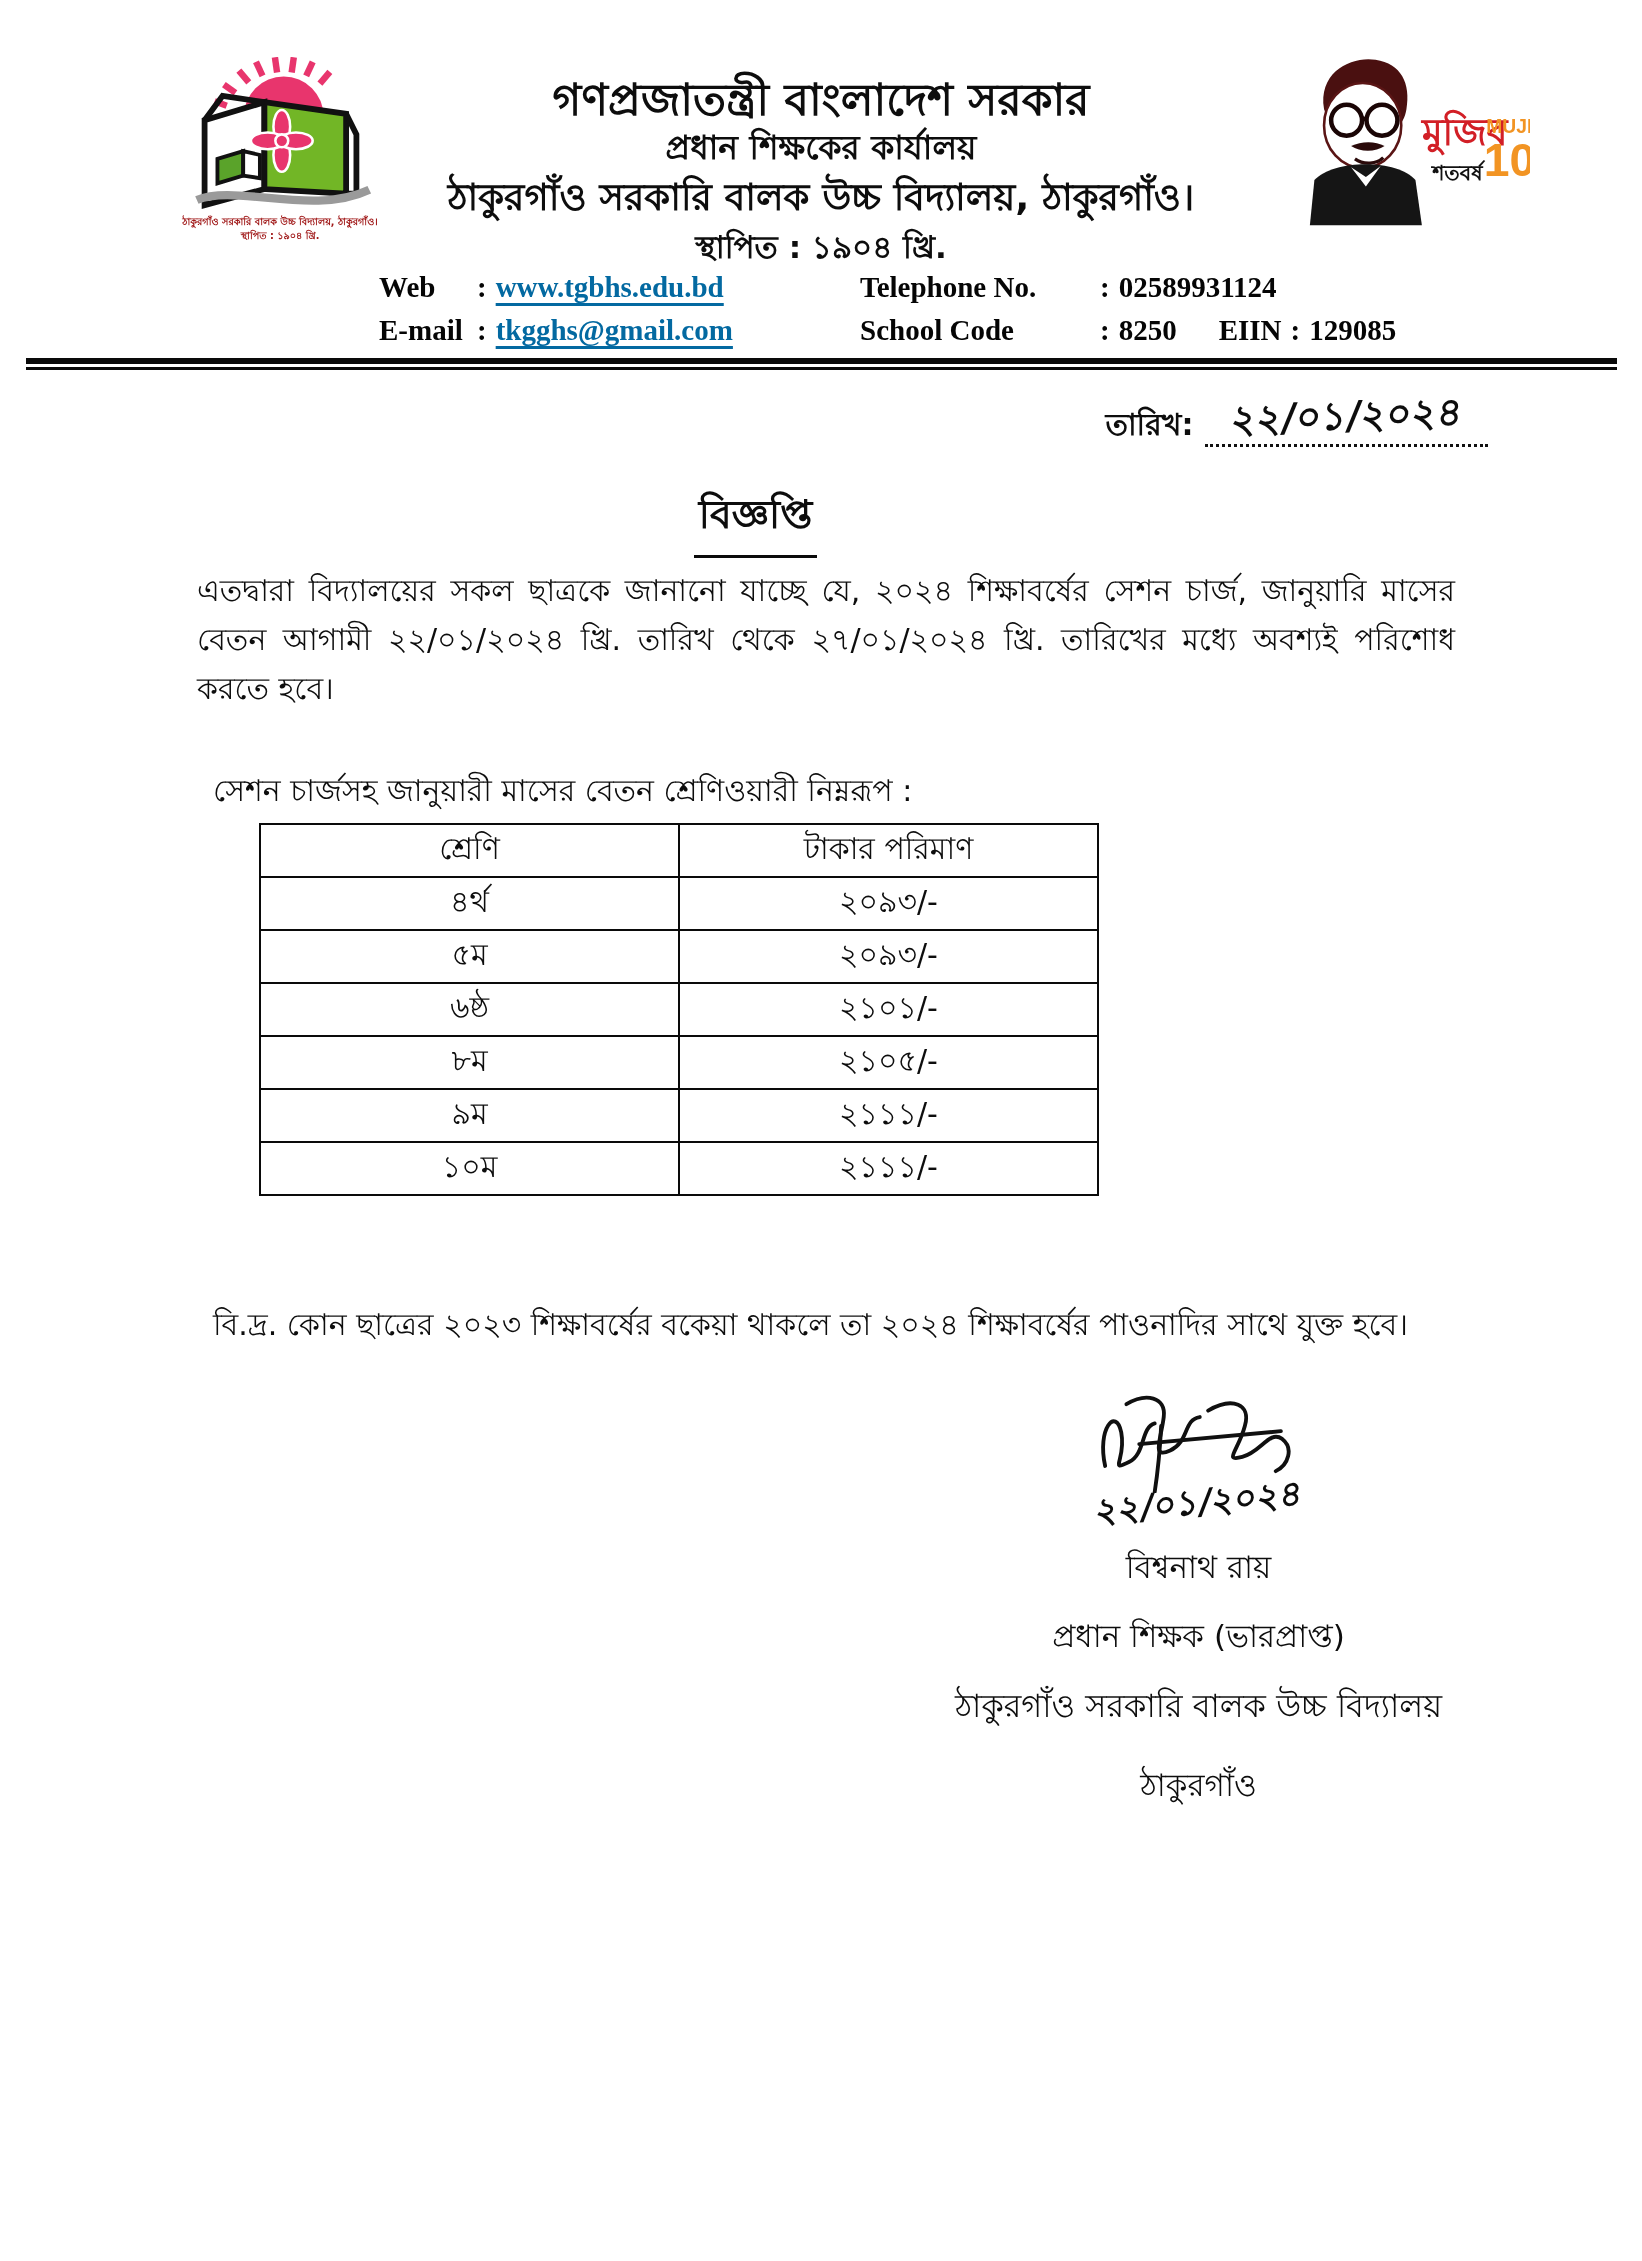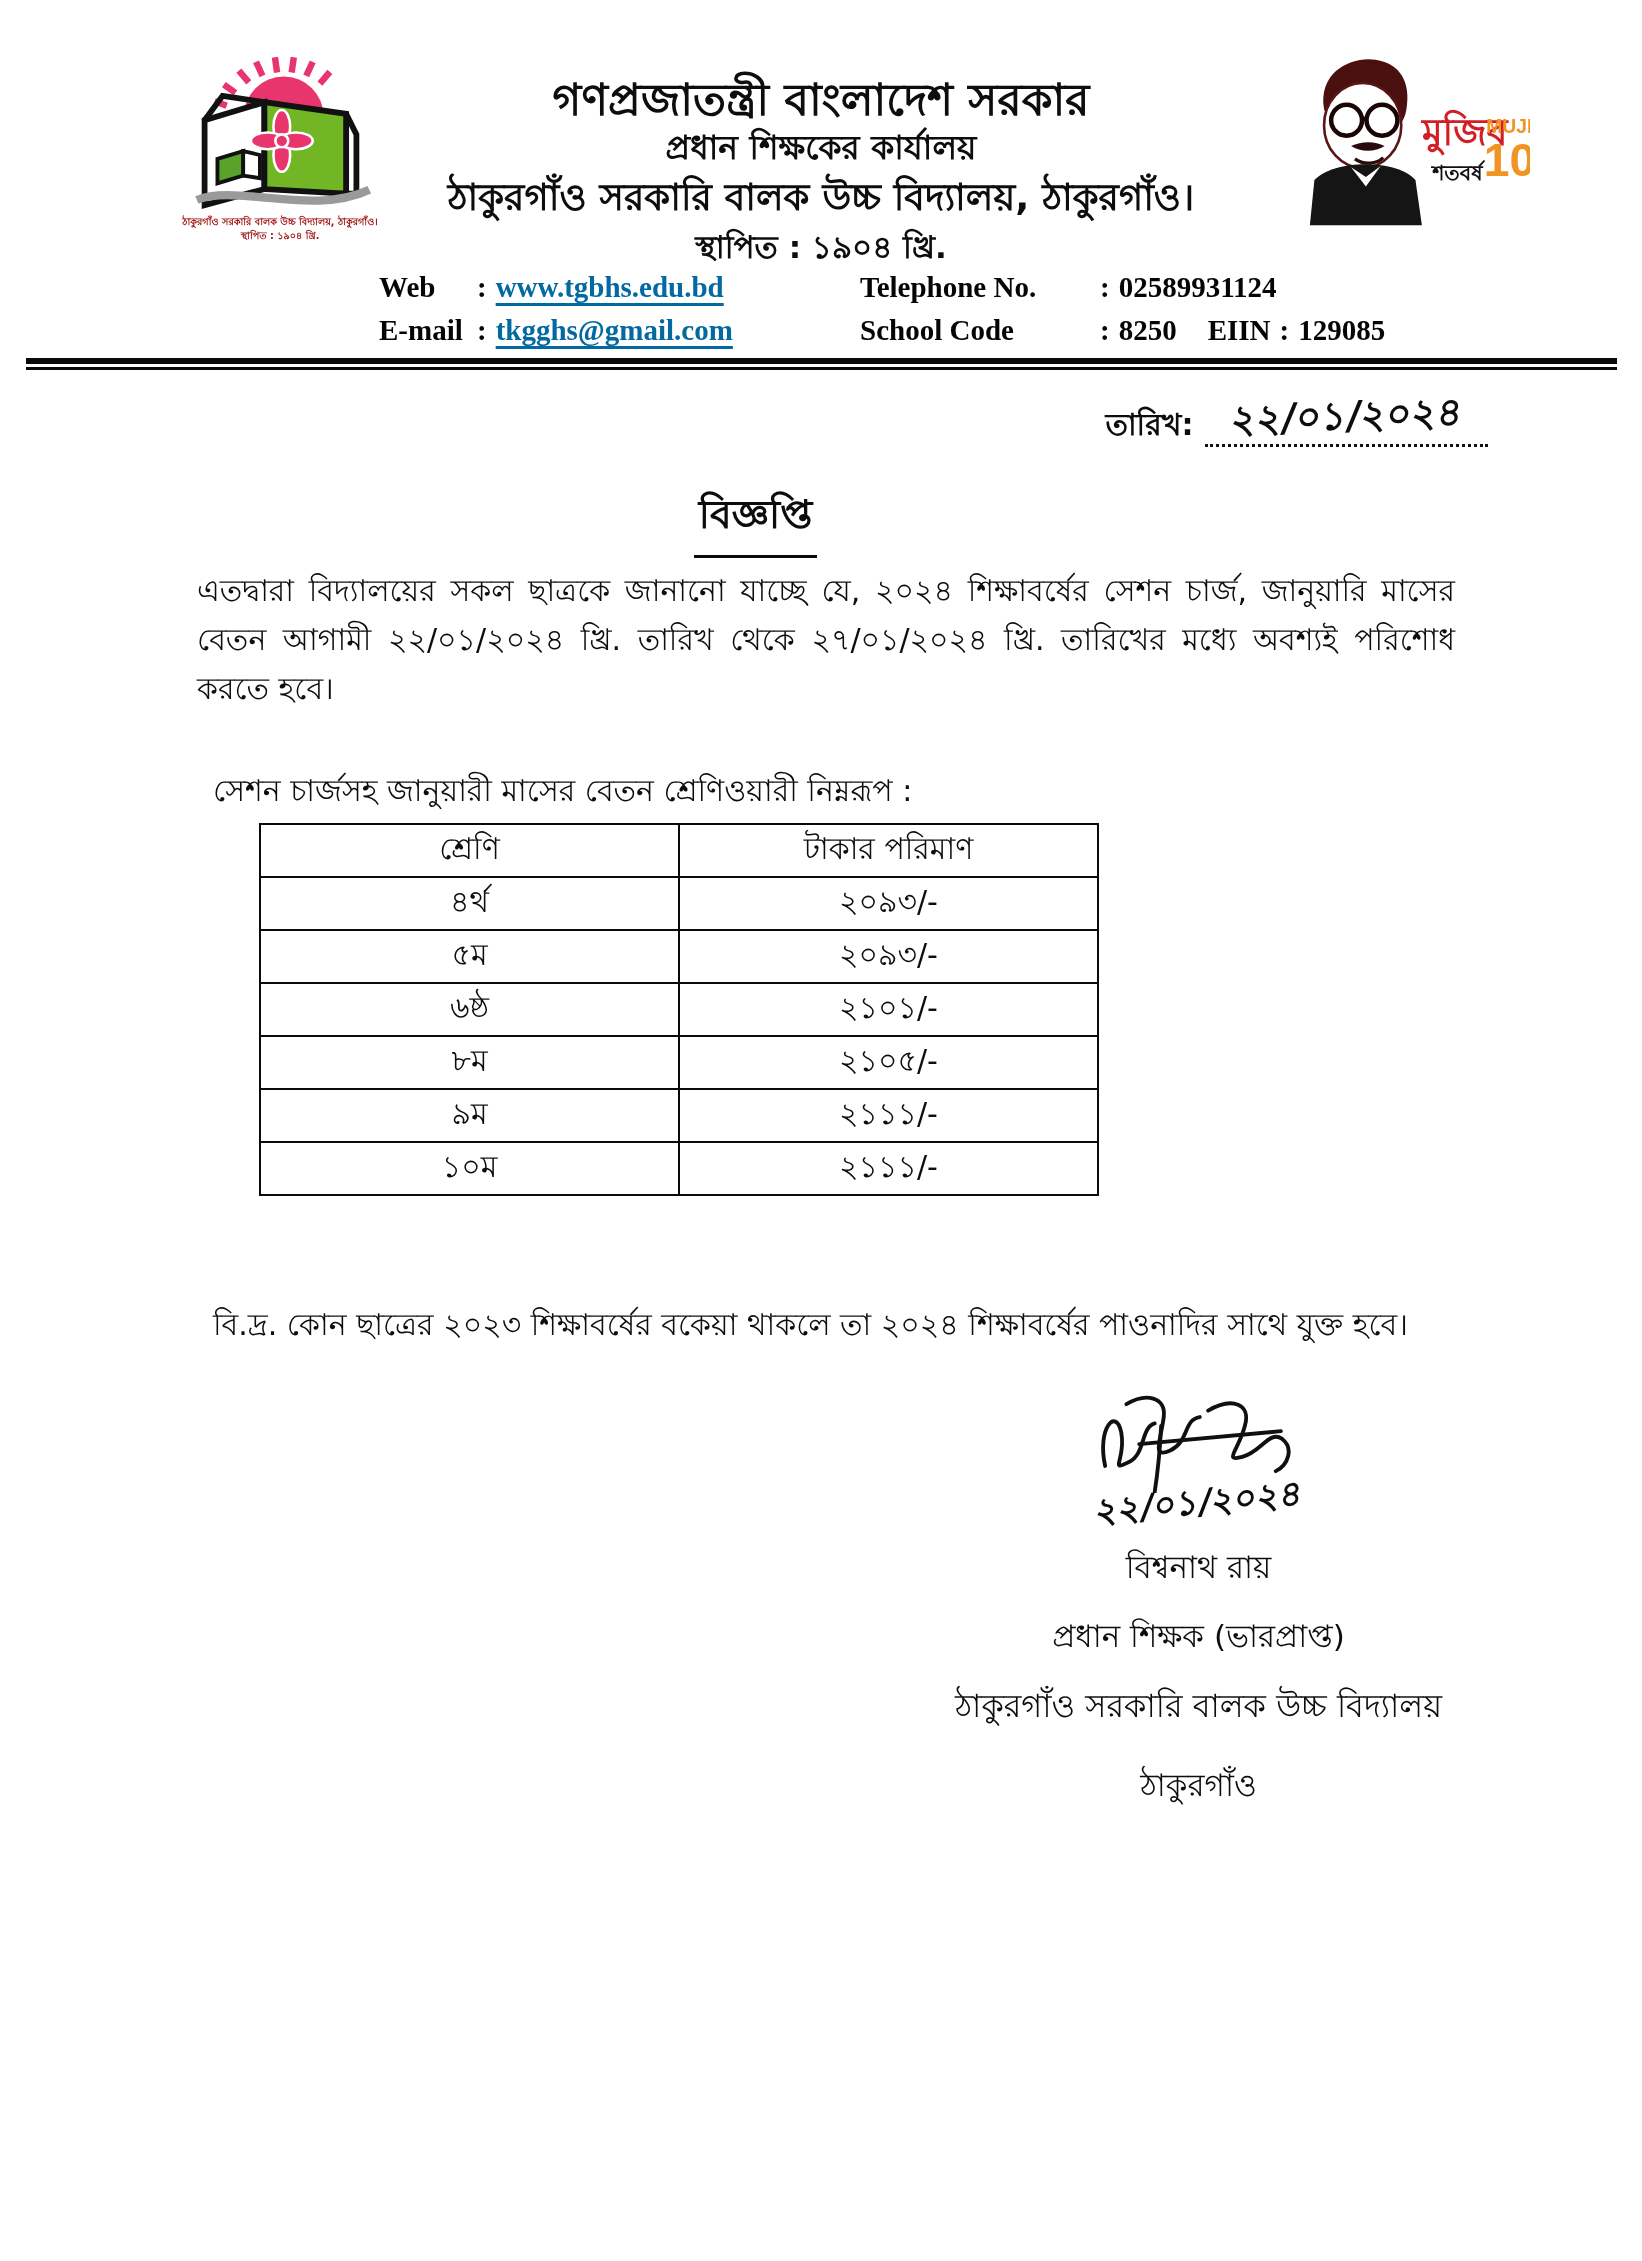--- a/index.html
+++ b/index.html
@@ -32,21 +32,21 @@
   .contact-left{left:379px;top:271px;}
   .contact-right{left:860px;top:271px;}
   .c-row{display:flex;align-items:baseline;height:43px;}
   .c-label{display:inline-block;}
   .lbl-web{width:98px;}
   .lbl-email{width:98px;}
   .lbl-phone{width:240px;}
   .lbl-code{width:240px;}
   .c-colon{margin-right:9px;}
   .link{color:#0369a1;text-decoration:underline;text-decoration-thickness:3.2px;text-underline-offset:5.8px;}
-  .eiin{margin-left:31px;}
+  .eiin{margin-left:42px;}
 
   
   .rule{left:26px;top:358px;width:1591px;}
   .rule .r1{height:5.8px;background:#0a0a0a;}
   .rule .r2{height:3.2px;background:#0a0a0a;margin-top:3.2px;}
 
   
   .date-line{top:379px;right:155px;display:flex;align-items:flex-end;}
   .date-label{font-size:30px;font-weight:bold;line-height:45px;margin-right:11.6px;}
   .hw-line{display:inline-block;min-width:283px;border-bottom:3.9px dotted #111;text-align:center;}

